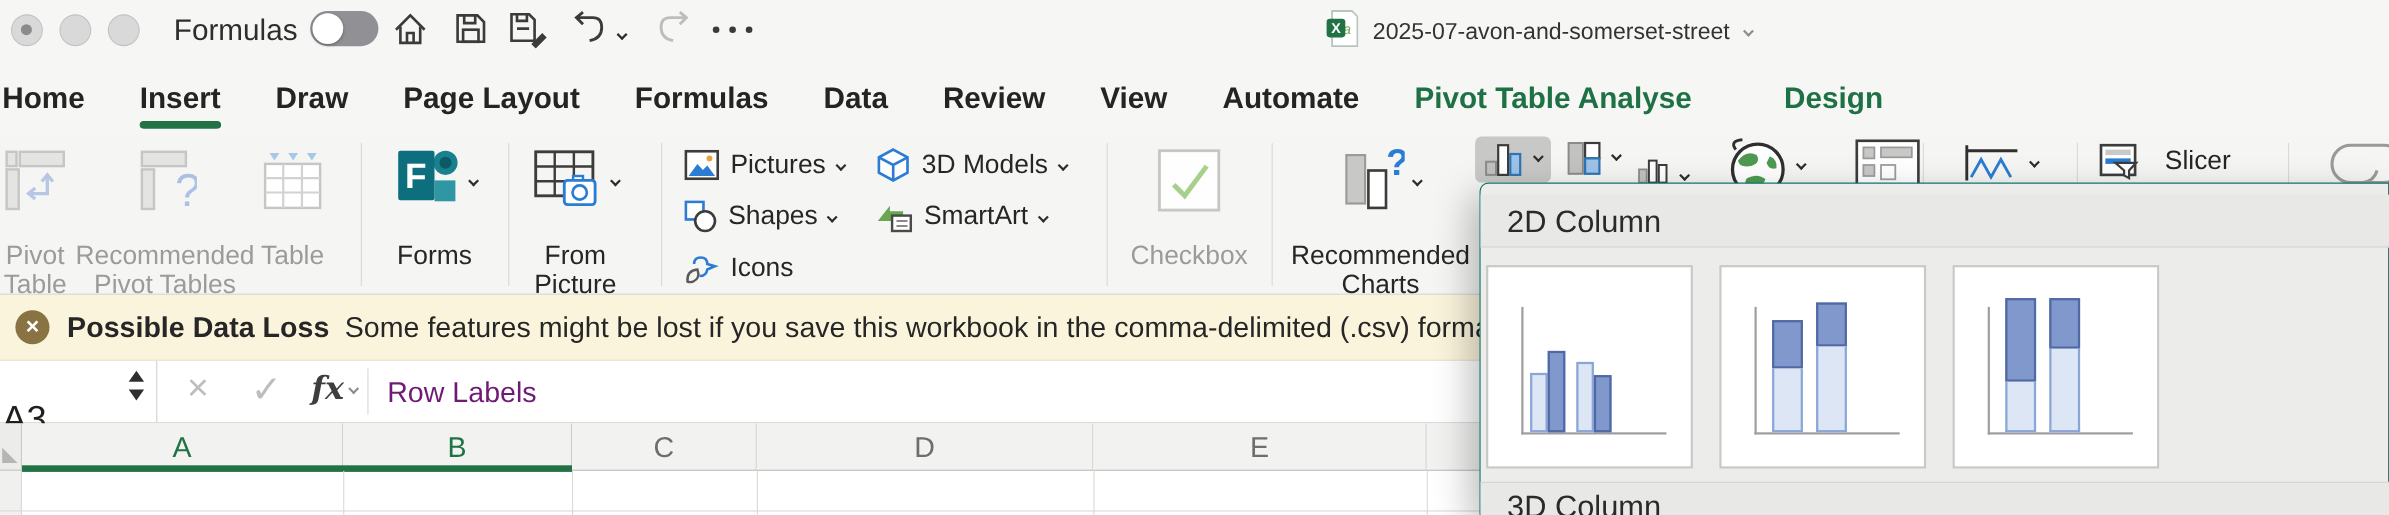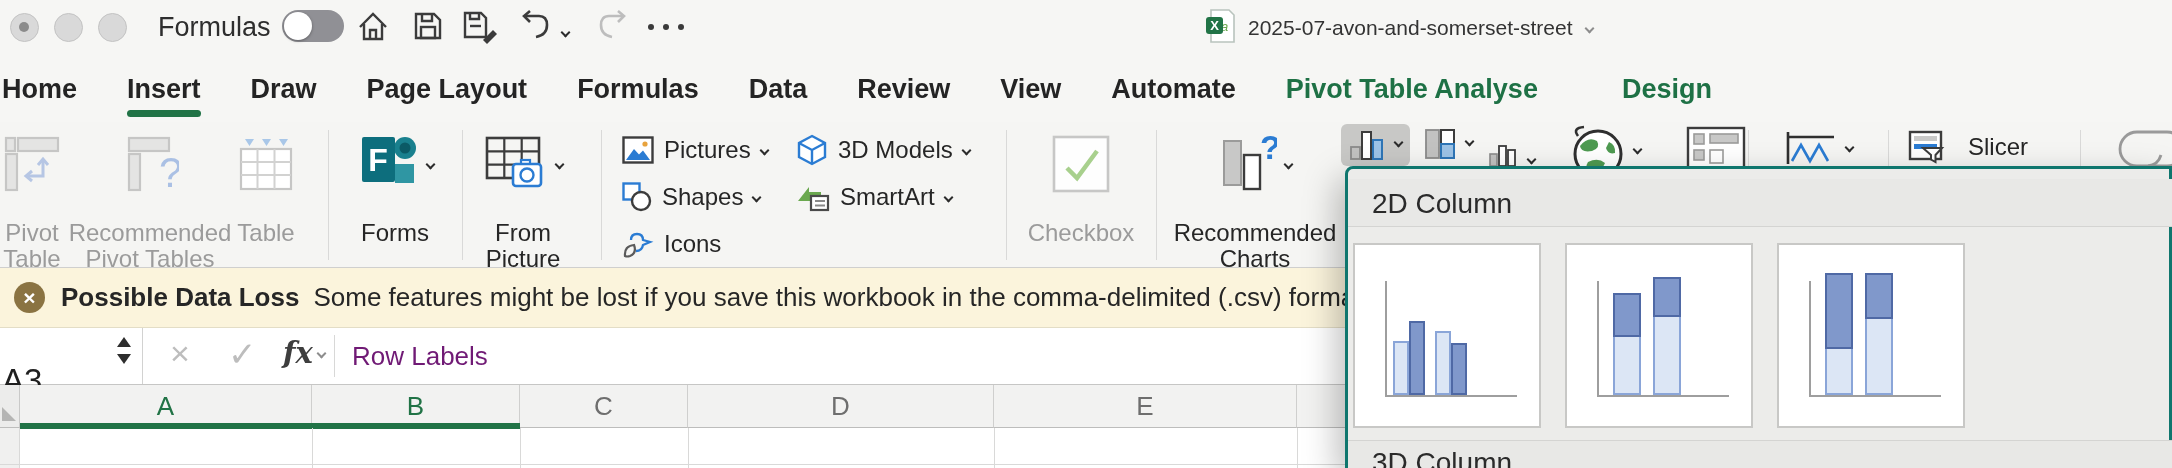--- a/index.html
+++ b/index.html
@@ -87,21 +87,21 @@
     justify-content:center; }
   .col-hdr.sel { color:#217346; }
   #sel-line { position:absolute; left:20px; top:38px; width:500px; height:6px; background:#217346; }
   #row-sliver { position:absolute; left:0; top:43px; width:20px; height:40px; background:#f0f0ef;
     border-right:1px solid #d9d9d8; }
   .gridline-v { position:absolute; top:43px; width:1px; height:40px; background:#d9d9d8; }
   #gridline-h { position:absolute; left:0; top:79px; width:1360px; height:1px; background:#d9d9d8; }
 
   
   #chart-panel { position:absolute; left:1345px; top:166px; width:827px; height:302px; background:#ececea;
-    border:3px solid #0f766e; border-radius:8px 0 0 0; box-shadow:-8px 12px 34px rgba(0,0,0,.26); z-index:30;text-decoration:underline; }
+    border:1px solid #0f766e; border-radius:8px 0 0 0; box-shadow:-8px 12px 34px rgba(0,0,0,.26); z-index:30;text-decoration:underline; }
   .panel-band { position:absolute; left:0; width:827px; background:#e8e8e6; }
   #band-2d { top:10px; height:48px; border-bottom:1px solid #d4d4d2; }
   #band-3d { top:271px; height:31px; border-top:1px solid #d4d4d2; }
   .panel-band .bandlbl { position:absolute; left:24px; top:9px; font-size:28px; color:#2a2a2a; }
   .thumb { position:absolute; top:74px; width:188px; height:185px; background:#fff; border:2px solid #c8c8c6; }
   .thumb .ax-y { position:absolute; left:30px; top:36px; width:2px; height:116px; background:#9e9e9e; }
   .thumb .ax-x { position:absolute; left:30px; top:150px; width:132px; height:2px; background:#9e9e9e; }
   .bar { position:absolute; border:2px solid; }
   .bar.light { background:#dce6f5; border-color:#8aa5d8; }
   .bar.dark { background:#8098cb; border-color:#4f69a5; }

